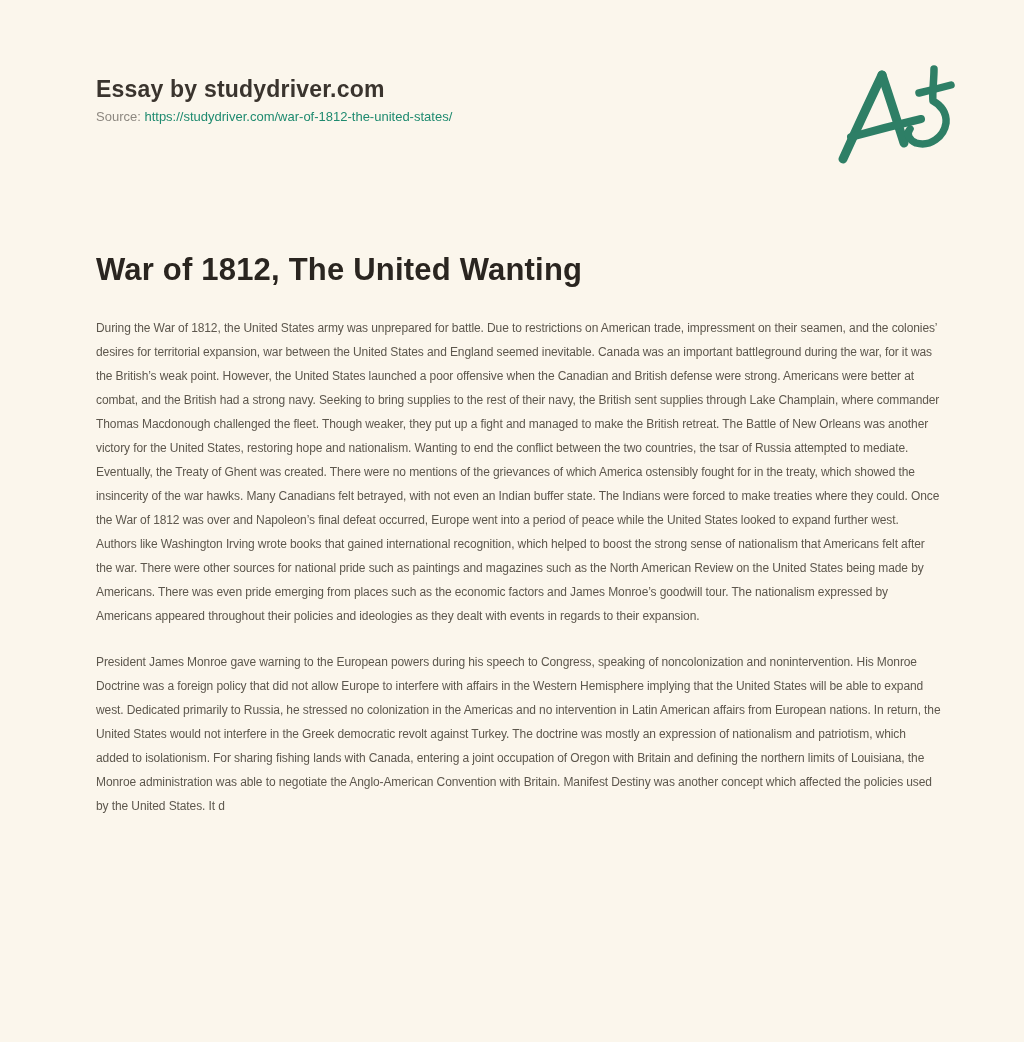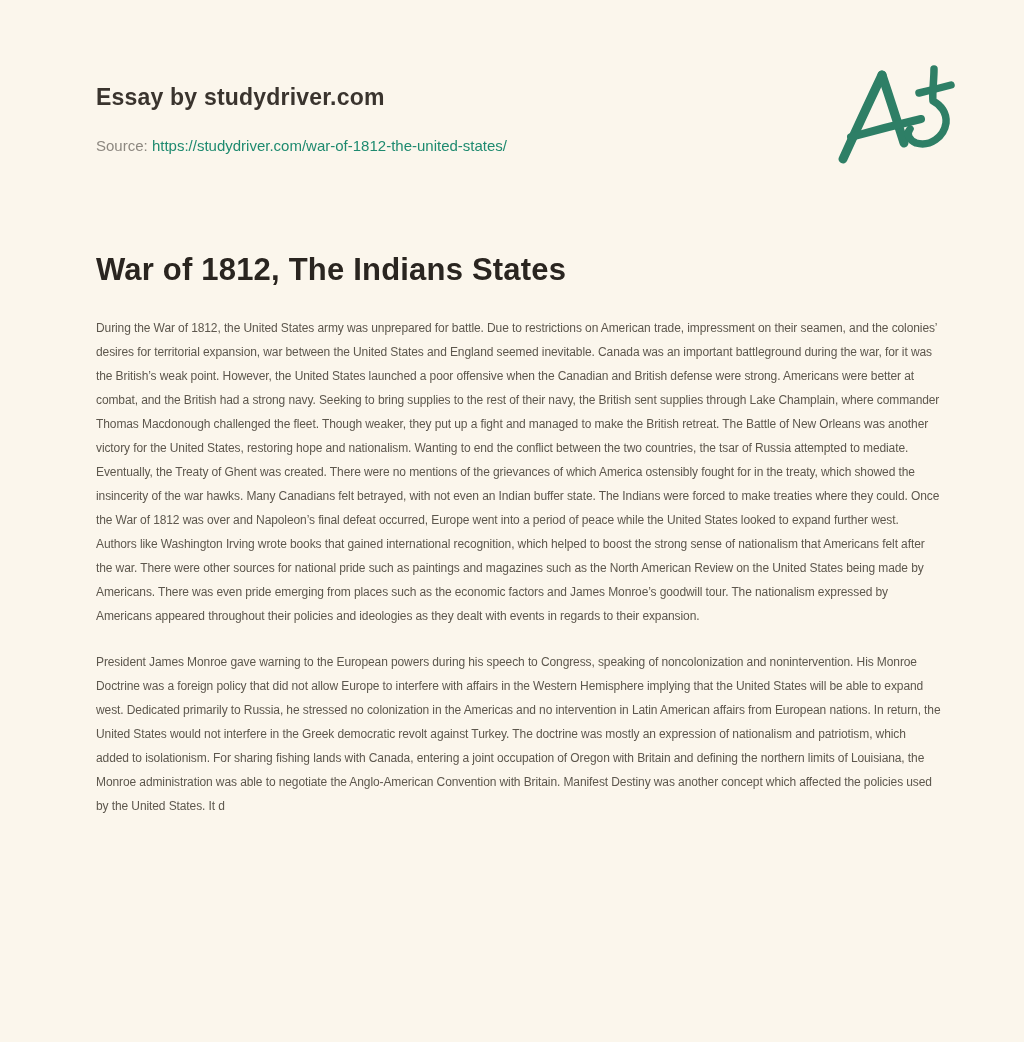--- a/index.html
+++ b/index.html
@@ -22,31 +22,31 @@
     overflow:hidden;
   }
   .page{
     position:relative;
     width:1024px;
     height:1042px;
   }
   .header{
     position:absolute;
     left:96px;
-    top:84px;
+    top:76px;
   }
   .header h1{
     font-size:23px;
     font-weight:700;
     color:var(--heading);
     letter-spacing:0.2px;
   }
   .source-line{
-    margin-top:26px;
-    font-size:15px;
+    margin-top:6px;
+    font-size:13px;
     color:var(--muted);
   }
   .source-line a{
     color:var(--link);
     text-decoration:none;
   }
   .logo{
     position:absolute;
     top:62px;
     right:66px;
@@ -103,18 +103,18 @@
 
       <path d="M 15 75 Q 51 65 85 57" stroke-width="8"></path>
 
       <path d="M 83 31 Q 100 27 115 23" stroke-width="7.5"></path>
 
       <path d="M 98 7 C 98 19 96 31 97 39 C 105 43 111 51 110 61 C 108 75 94 85 80 81 C 73 78 70 72 74 67" stroke-width="7.5"></path>
     </svg>
   </div>
 
   <div class="article">
-    <h2>War of 1812, The Indians States</h2>
+    <h2>War of 1812, The United Wanting</h2>
     <p>During the War of 1812, the United States army was unprepared for battle. Due to restrictions on American trade, impressment on their seamen, and the colonies’ desires for territorial expansion, war between the United States and England seemed inevitable. Canada was an important battleground during the war, for it was the British’s weak point. However, the United States launched a poor offensive when the Canadian and British defense were strong. Americans were better at combat, and the British had a strong navy. Seeking to bring supplies to the rest of their navy, the British sent supplies through Lake Champlain, where commander Thomas Macdonough challenged the fleet. Though weaker, they put up a fight and managed to make the British retreat. The Battle of New Orleans was another victory for the United States, restoring hope and nationalism. Wanting to end the conflict between the two countries, the tsar of Russia attempted to mediate. Eventually, the Treaty of Ghent was created. There were no mentions of the grievances of which America ostensibly fought for in the treaty, which showed the insincerity of the war hawks. Many Canadians felt betrayed, with not even an Indian buffer state. The Indians were forced to make treaties where they could. Once the War of 1812 was over and Napoleon’s final defeat occurred, Europe went into a period of peace while the United States looked to expand further west. Authors like Washington Irving wrote books that gained international recognition, which helped to boost the strong sense of nationalism that Americans felt after the war. There were other sources for national pride such as paintings and magazines such as the North American Review on the United States being made by Americans. There was even pride emerging from places such as the economic factors and James Monroe’s goodwill tour. The nationalism expressed by Americans appeared throughout their policies and ideologies as they dealt with events in regards to their expansion.</p>
     <p>President James Monroe gave warning to the European powers during his speech to Congress, speaking of noncolonization and nonintervention. His Monroe Doctrine was a foreign policy that did not allow Europe to interfere with affairs in the Western Hemisphere implying that the United States will be able to expand west. Dedicated primarily to Russia, he stressed no colonization in the Americas and no intervention in Latin American affairs from European nations. In return, the United States would not interfere in the Greek democratic revolt against Turkey. The doctrine was mostly an expression of nationalism and patriotism, which added to isolationism. For sharing fishing lands with Canada, entering a joint occupation of Oregon with Britain and defining the northern limits of Louisiana, the Monroe administration was able to negotiate the Anglo-American Convention with Britain. Manifest Destiny was another concept which affected the policies used by the United States. It d</p>
   </div>
 
 </div>
 
 </body></html>

